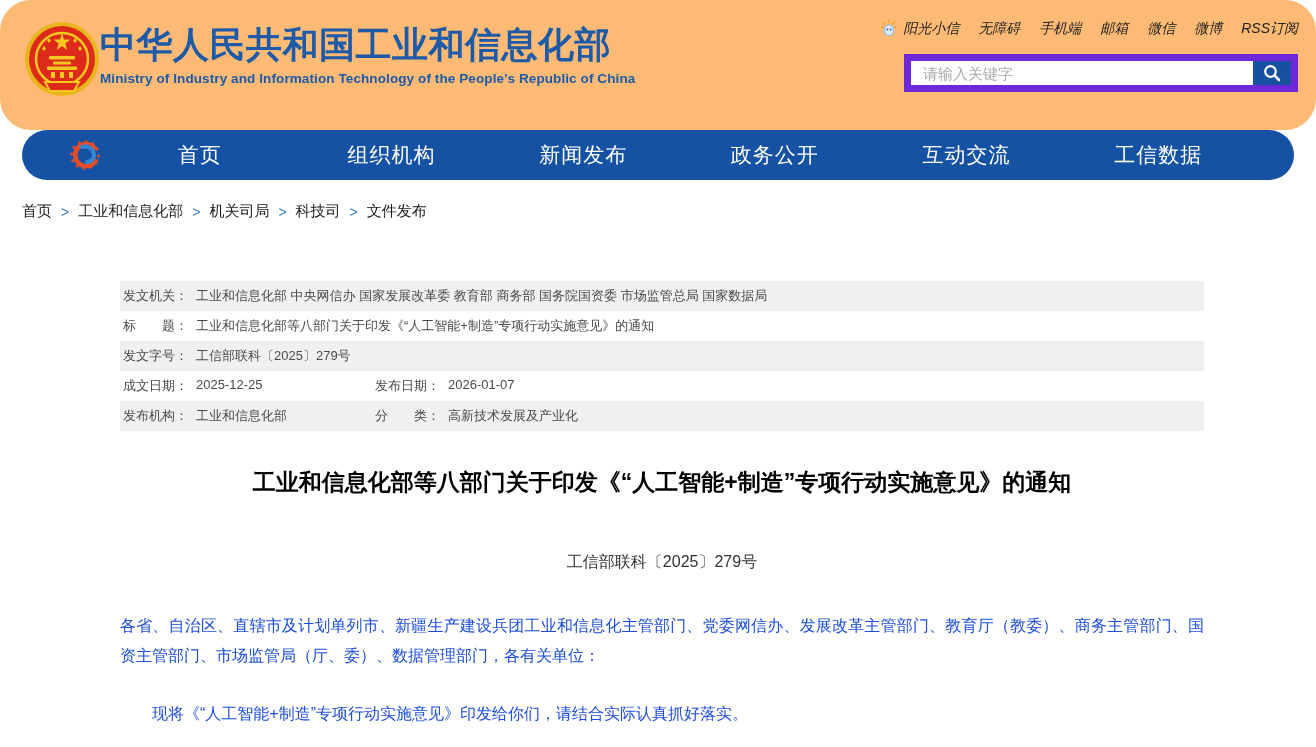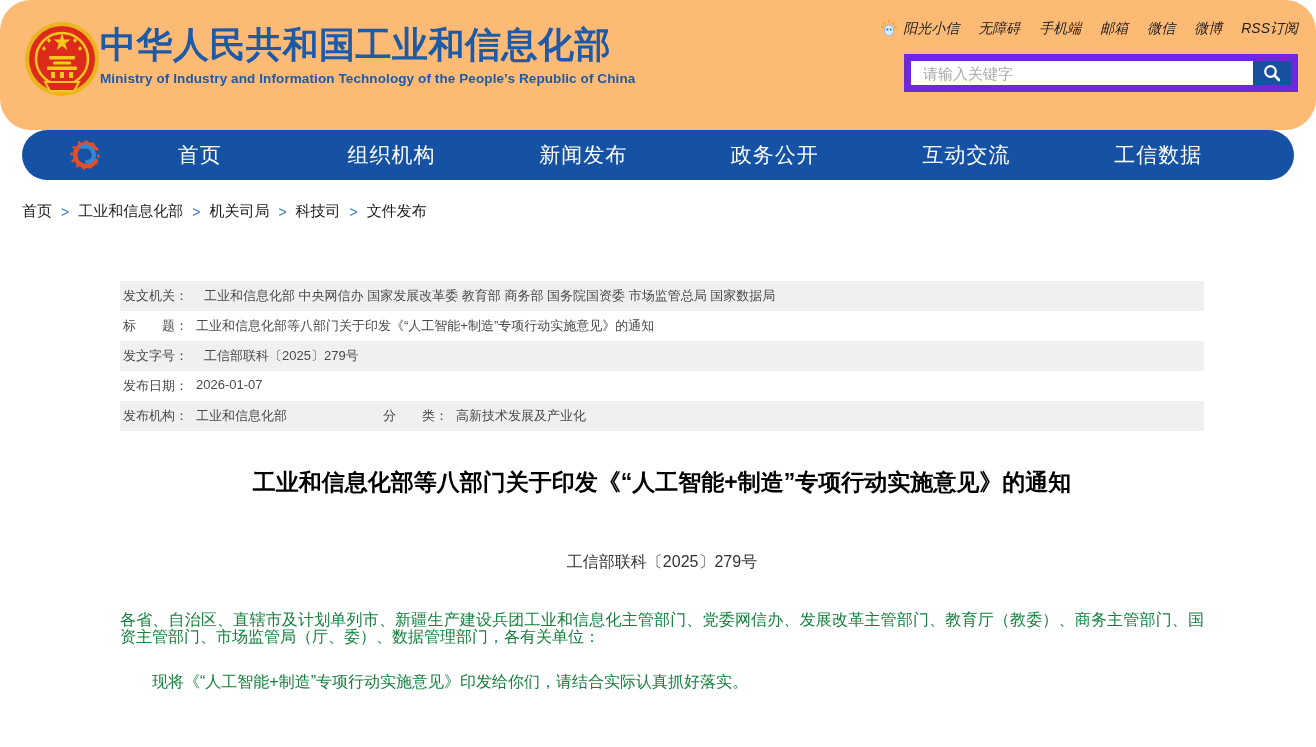--- a/index.html
+++ b/index.html
@@ -32,29 +32,29 @@
 
   
   .breadcrumb { margin-left:22px; padding-top:22px; display:flex; align-items:center; gap:9px; font-size:15px; }
   .crumb { color:#1a1a1a; text-decoration:none; cursor:pointer; }
   .crumb-sep { color:#3577c0; font-size:14px; }
 
   
   .content { width:1084px; margin:60px 0 0 120px; }
   .meta-table { width:100%; }
   .meta-row { display:flex; align-items:center; height:30px; padding:0 3px; font-size:13px; color:#4a4a4a; }
-  .meta-row.gray { background:#f0f0f0;gap:8px; }
+  .meta-row.gray { background:#f0f0f0; }
   .meta-label { margin-right:8px; white-space:pre; }
   .meta-value { white-space:pre; }
   .meta-cell1 { width:252px; display:flex; }
   .meta-cell2 { display:flex; }
 
   .article-title { margin-top:36px; text-align:center; font-size:23px; font-weight:bold; color:#000; }
   .doc-number { margin-top:54px; text-align:center; font-size:16px; color:#333; }
-  .para { margin-top:38px; font-size:16px; line-height:17px; color:#15803d; text-align:justify; }
+  .para { margin-top:38px; font-size:16px; line-height:30px; color:#1d4ed8; text-align:justify; }
   .para.indent { margin-top:28px; text-indent:2em; }
 </style>
 </head>
 <body>
 
 <div class="header">
   <svg class="emblem" viewBox="0 0 80 80">
     <circle cx="40" cy="39" r="37" fill="#eab51c"></circle>
     <circle cx="40" cy="39" r="33" fill="#dd2a1b"></circle>
     <circle cx="40" cy="39" r="26" fill="#dd2a1b" stroke="#f6c81f" stroke-width="2.5"></circle>
@@ -161,20 +161,24 @@
     </div>
     <div class="meta-row">
       <span class="meta-label">标　　题：</span>
       <span class="meta-value">工业和信息化部等八部门关于印发《“人工智能+制造”专项行动实施意见》的通知</span>
     </div>
     <div class="meta-row gray">
       <span class="meta-label">发文字号：</span>
       <span class="meta-value">工信部联科〔2025〕279号</span>
     </div>
     <div class="meta-row">
+      <span class="meta-cell1">
+        <span class="meta-label">成文日期：</span>
+        <span class="meta-value">2025-12-25</span>
+      </span>
       <span class="meta-cell2">
         <span class="meta-label">发布日期：</span>
         <span class="meta-value">2026-01-07</span>
       </span>
     </div>
     <div class="meta-row gray">
       <span class="meta-cell1">
         <span class="meta-label">发布机构：</span>
         <span class="meta-value">工业和信息化部</span>
       </span>

